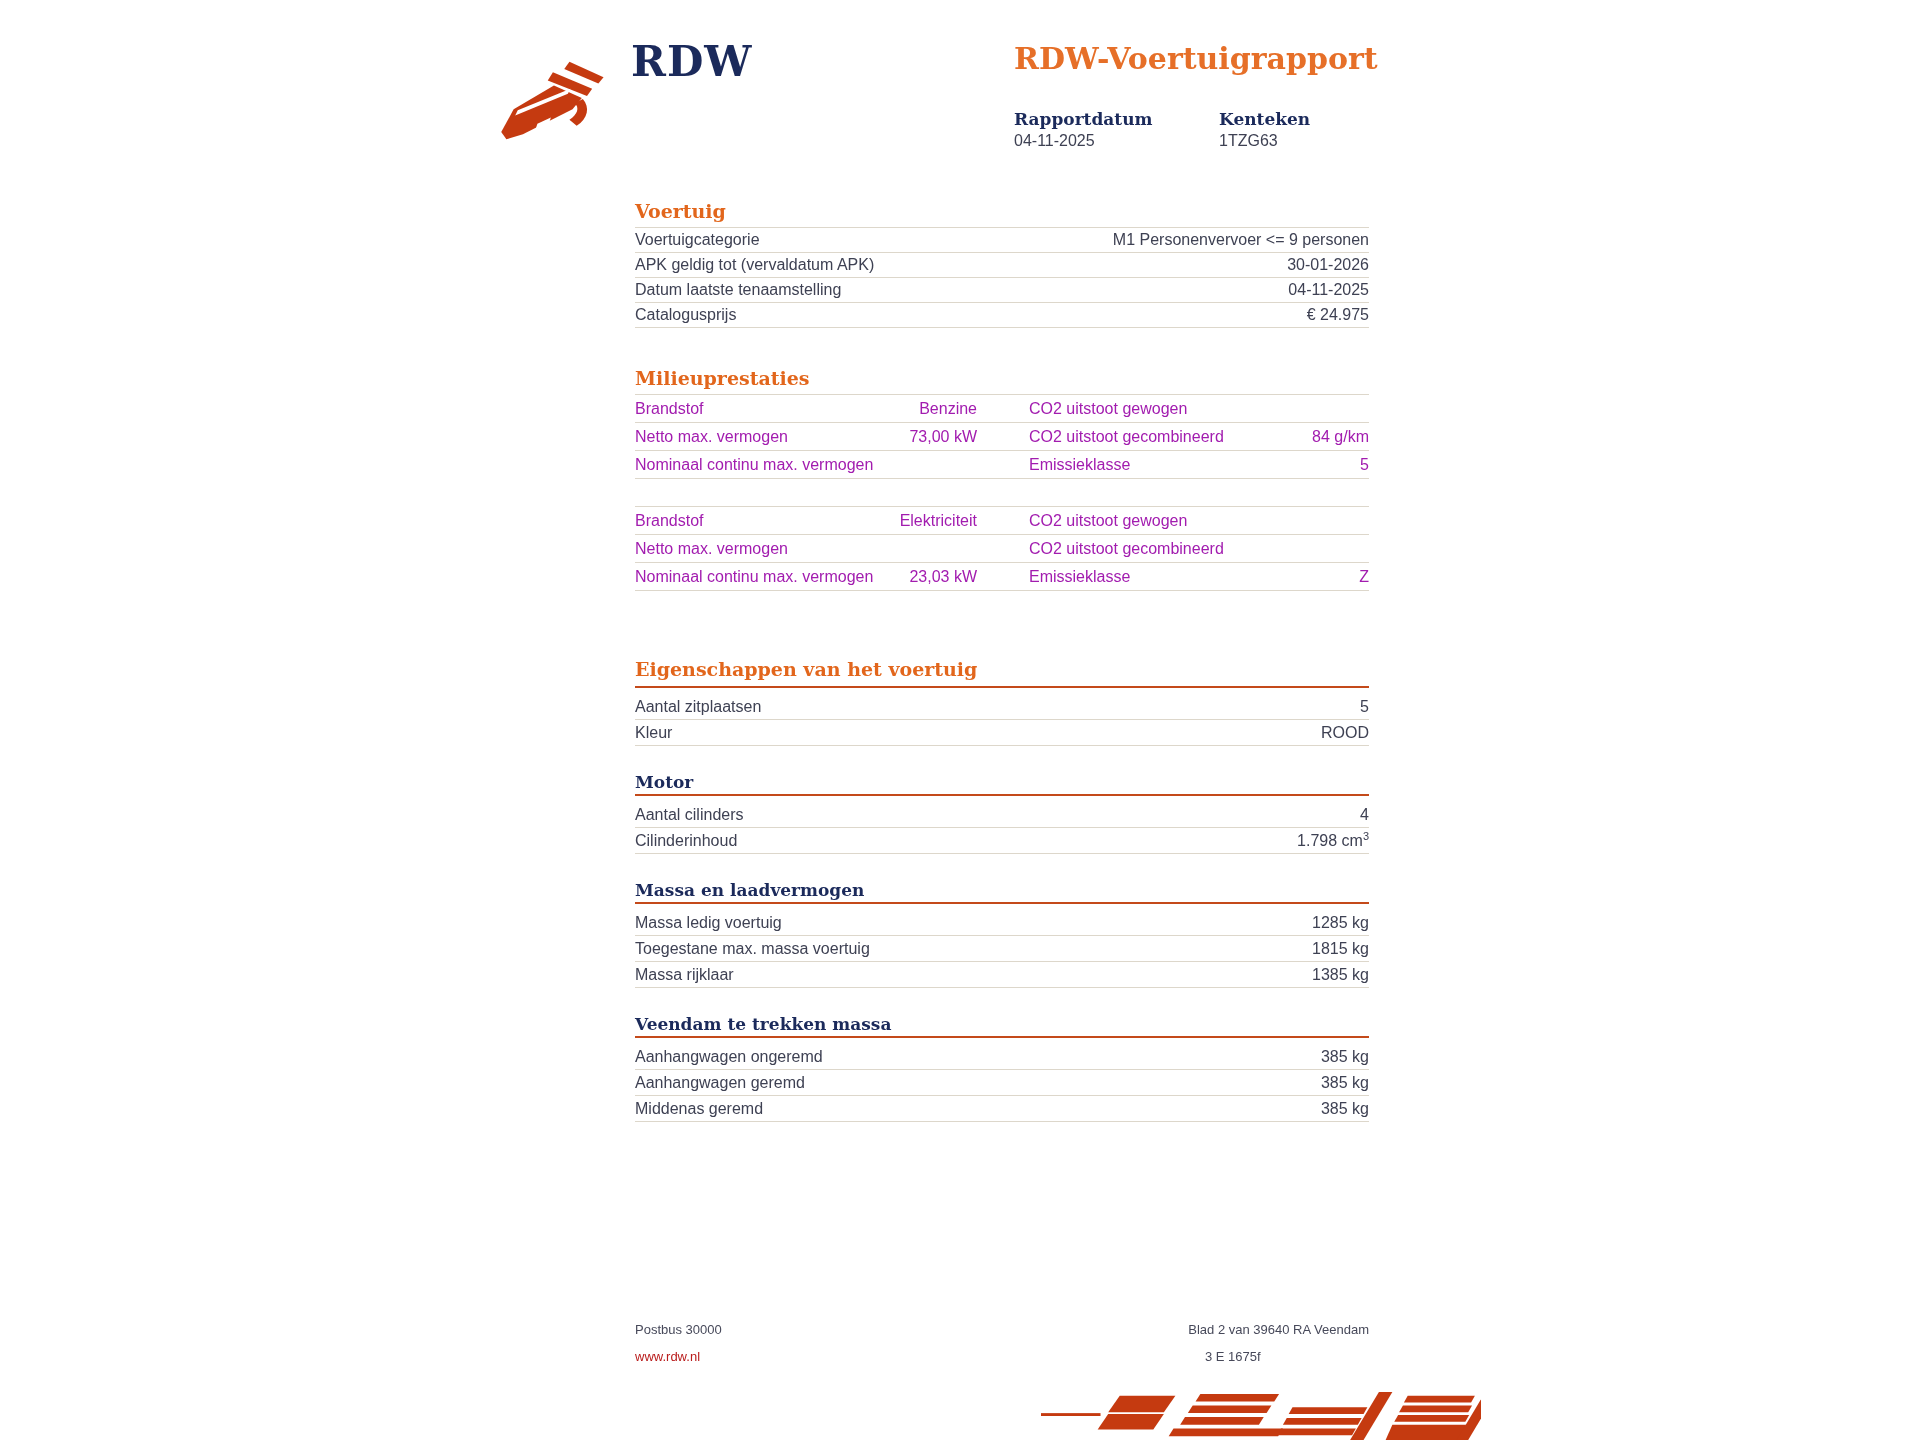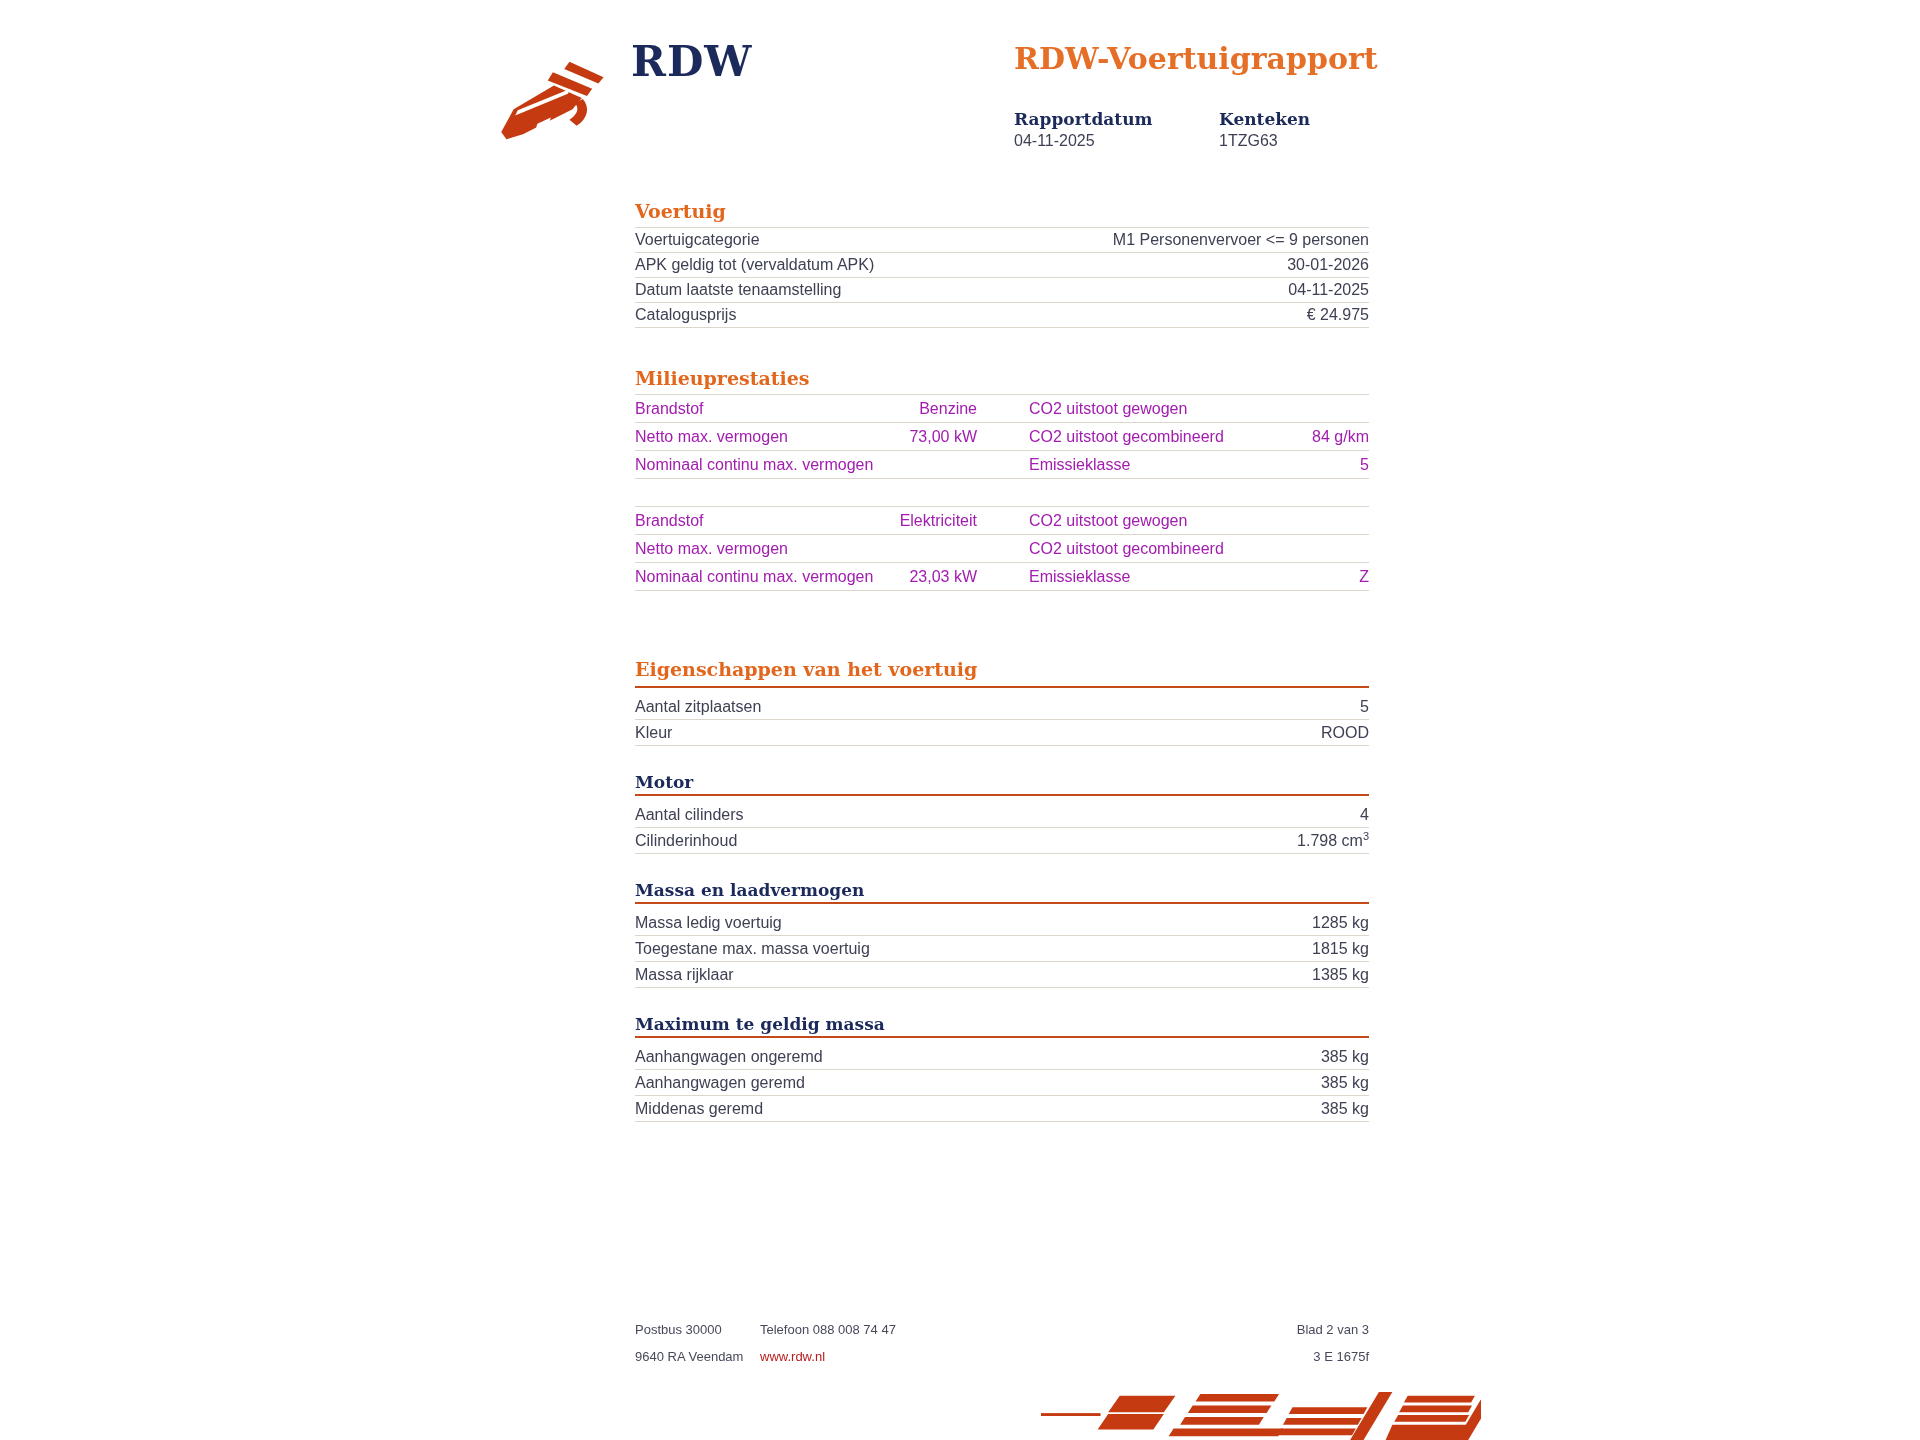--- a/index.html
+++ b/index.html
@@ -235,42 +235,41 @@
           <span>1815 kg</span>
         </div>
         <div class="srow">
           <span>Massa rijklaar</span>
           <span>1385 kg</span>
         </div>
       </div>
     </div>
 
     <div class="sub">
-      <h3 class="h-navy">Maximum te geldig massa</h3>
+      <h3 class="h-navy">Veendam te trekken massa</h3>
       <div class="rule-orange"></div>
       <div class="srows">
         <div class="srow">
           <span>Aanhangwagen ongeremd</span>
           <span>385 kg</span>
         </div>
         <div class="srow">
           <span>Aanhangwagen geremd</span>
           <span>385 kg</span>
         </div>
         <div class="srow">
           <span>Middenas geremd</span>
           <span>385 kg</span>
         </div>
       </div>
     </div>
   </div>
 
   <div class="footer">
     <span>Postbus 30000</span>
-    <span>Telefoon 088 008 74 47</span>
     <span class="right">Blad 2 van 3</span>
     <span>9640 RA Veendam</span>
     <a href="#">www.rdw.nl</a>
     <span class="right">3 E 1675f</span>
   </div>
 
   <svg class="bottom-art" viewBox="0 0 450 50" aria-hidden="true">
     <g fill="#C53A10">
       <rect x="0" y="22" width="62" height="3"></rect>
       <polygon points="82,4 140,4 128,21 70,21"></polygon>

